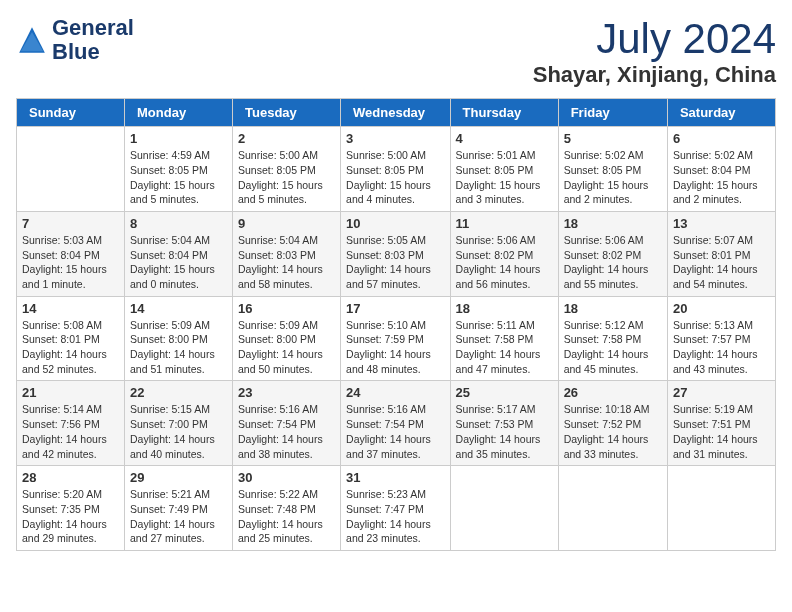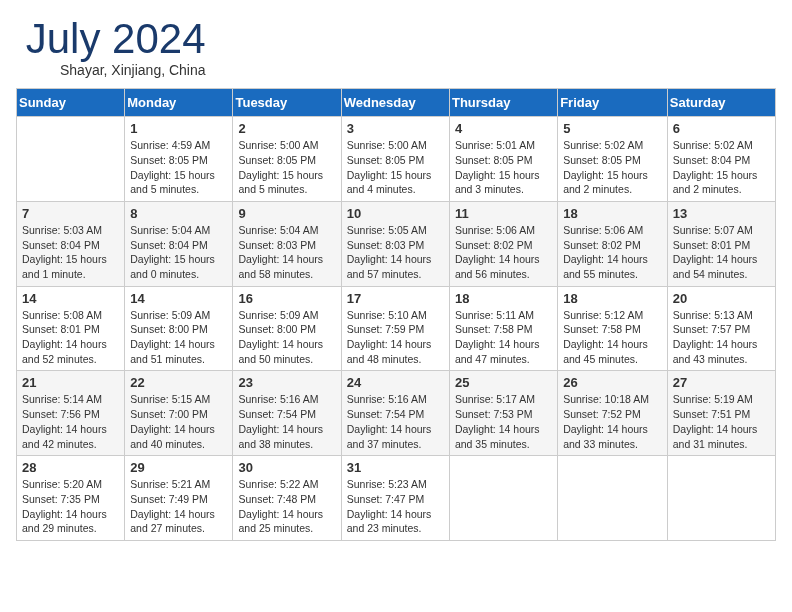--- a/index.html
+++ b/index.html
@@ -34,34 +34,34 @@
     .title-block {
       text-align: right;
     }
     .main-title {
       font-size: 42px;
       font-weight: normal;
       color: #1a3a6b;
       line-height: 1.1;
     }
     .sub-title {
-      font-size: 14px;
+      font-size: 22px;
       color: #333;
-      font-weight: normal;
+      font-weight: bold;
       margin-left: 44px;
     }
     table {
       width: 100%;
       border-collapse: collapse;
       font-size: 11px;
     }
     thead tr th {
       background-color: #1a6bbf;
       color: #fff;
-      padding: 6px 2px;
+      padding: 6px 12px;
       text-align: left;
       font-size: 13px;
       font-weight: bold;
       border: 1px solid #ccc;
     }
     tbody tr td {
       border: 1px solid #ccc;
       vertical-align: top;
       padding: 4px 5px;
       height: 80px;
@@ -84,20 +84,30 @@
       line-height: 1.4;
     }
     .empty-cell {
       background: #fff !important;
     }
   </style>
 </head>
 <body>
 
 <div class="header">
+  <div class="logo">
+    <svg class="logo-icon" viewBox="0 0 40 40">
+      <polygon points="20,4 36,36 4,36" fill="#1a6bbf"></polygon>
+      <polygon points="20,10 34,34 6,34" fill="#5aa0e0" opacity="0.5"></polygon>
+    </svg>
+    <div class="logo-text">
+      <div>General</div>
+      <div>Blue</div>
+    </div>
+  </div>
   <div class="title-block">
     <div class="main-title">July 2024</div>
     <div class="sub-title">Shayar, Xinjiang, China</div>
   </div>
 </div>
 
 <table>
   <thead>
     <tr>
     <th>Sunday</th>

